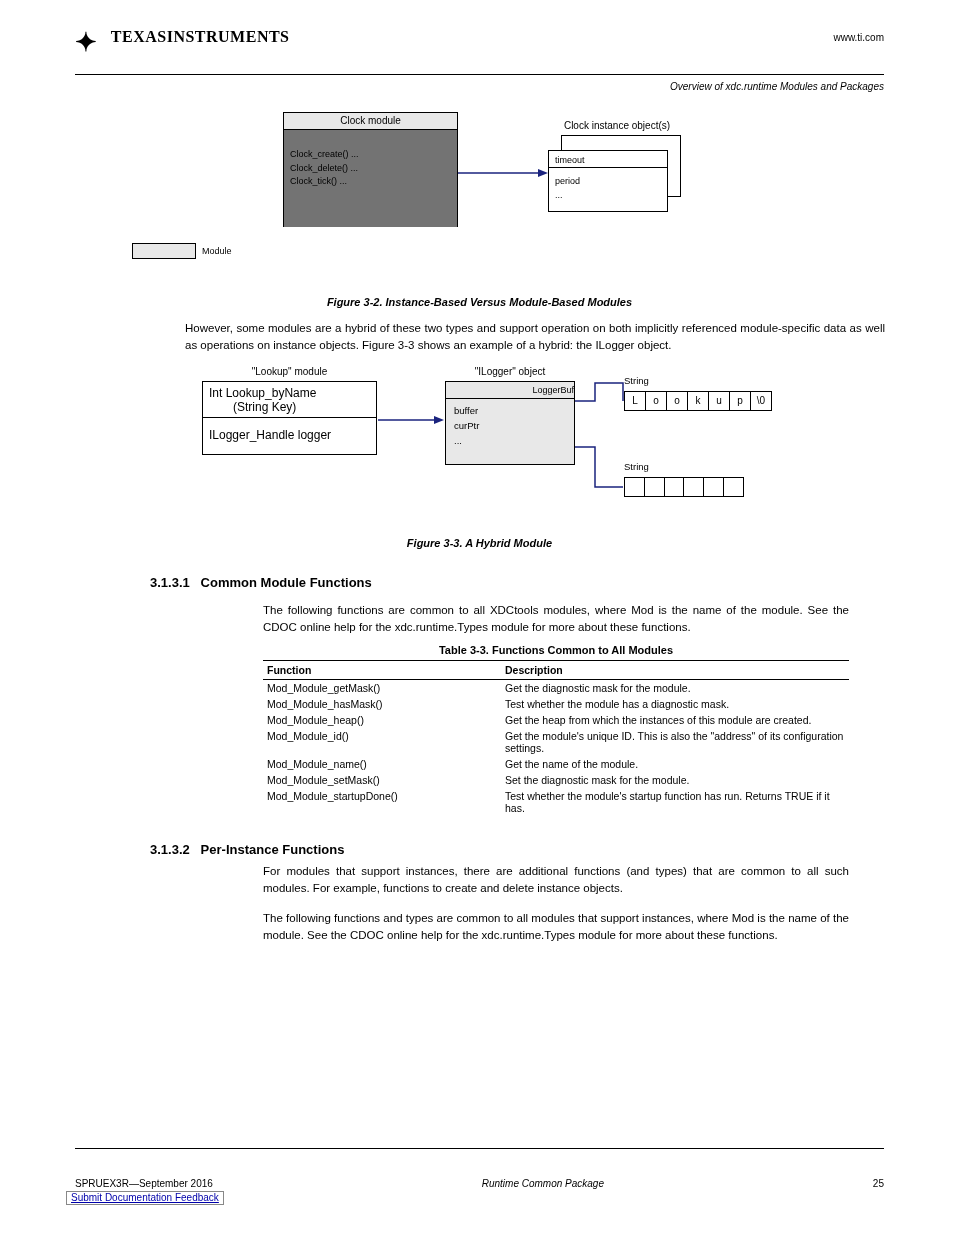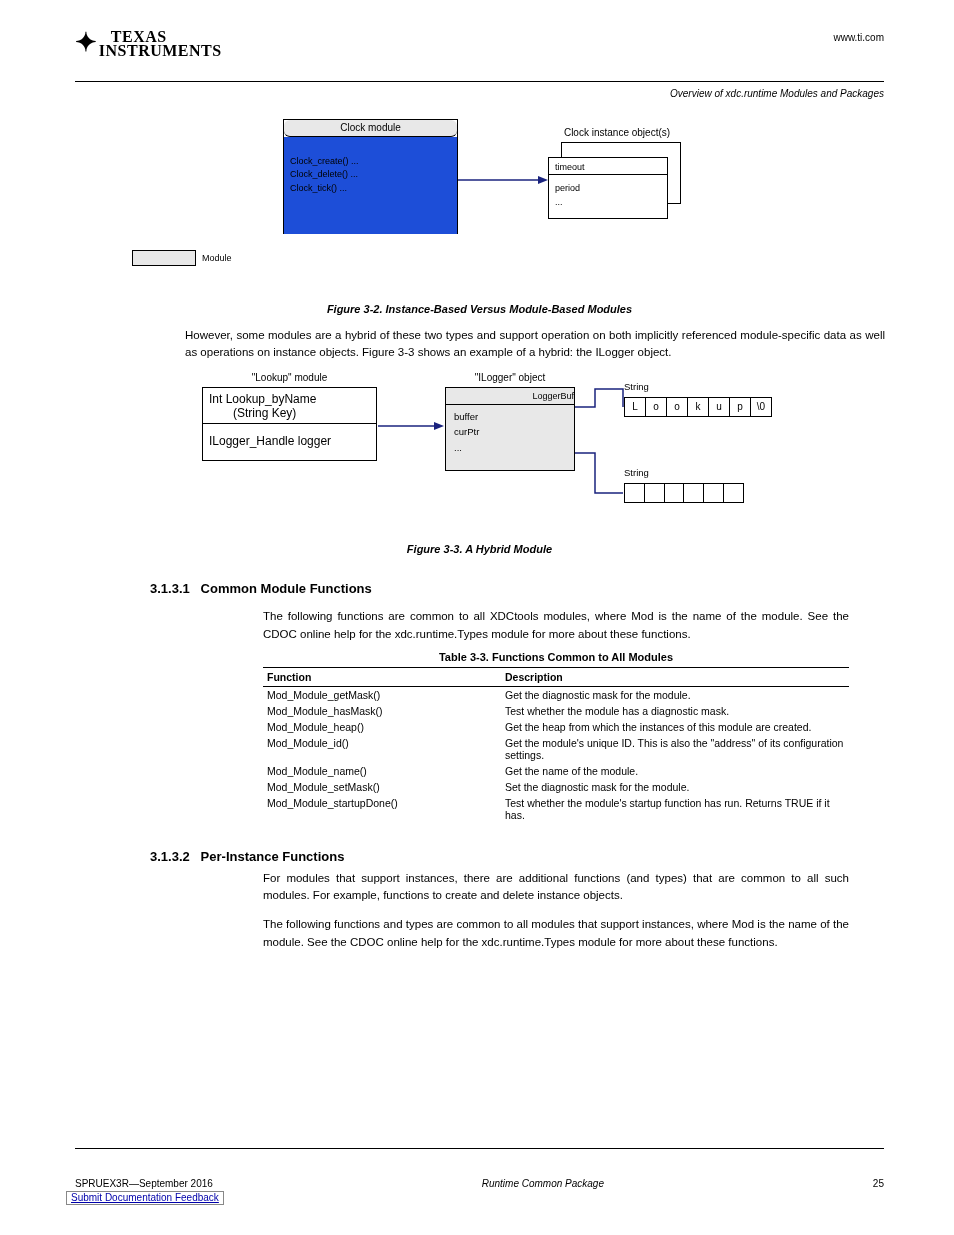--- a/index.html
+++ b/index.html
@@ -29,21 +29,21 @@
     padding-top: 2px;
   }
   .ti-logo .glyph {
     font-size: 26px;
     line-height: 20px;
     font-weight: bold;
     padding-top: 2px;
   }
   .ti-logo .text {
     display: flex;
-    flex-direction: column;
+    flex-direction: row;
     line-height: 0.9;
     font-family: Georgia, 'Times New Roman', serif;
     font-weight: bold;
     letter-spacing: 0.5px;
   }
   .ti-logo .text .line1 { font-size: 16px; padding-left: 12px; }
   .ti-logo .text .line2 { font-size: 16px; }
   .ti-logo .text .sc { font-variant: small-caps; }
   .header-right {
     text-align: right;
@@ -80,24 +80,23 @@
     border: 1.5px solid #000;
     box-sizing: border-box;
   }
   .clock-module .title-bar {
     height: 16px;
     border-bottom: 1px solid #000;
     background: #e8e8e8;
     font-size: 10px;
     text-align: center;
     line-height: 16px;
-    border-radius: 6px;
   }
   .clock-module .body {
-    background: #1d4ed8;
+    background: #737373;
     height: calc(100% - 16px);
     font-size: 9px;
     padding: 18px 6px 0 6px;
     box-sizing: border-box;
     line-height: 1.5;
   }
   .clock-module .body div { white-space: nowrap; }
   .clock-instances {
     position: absolute;
     left: 457px;

